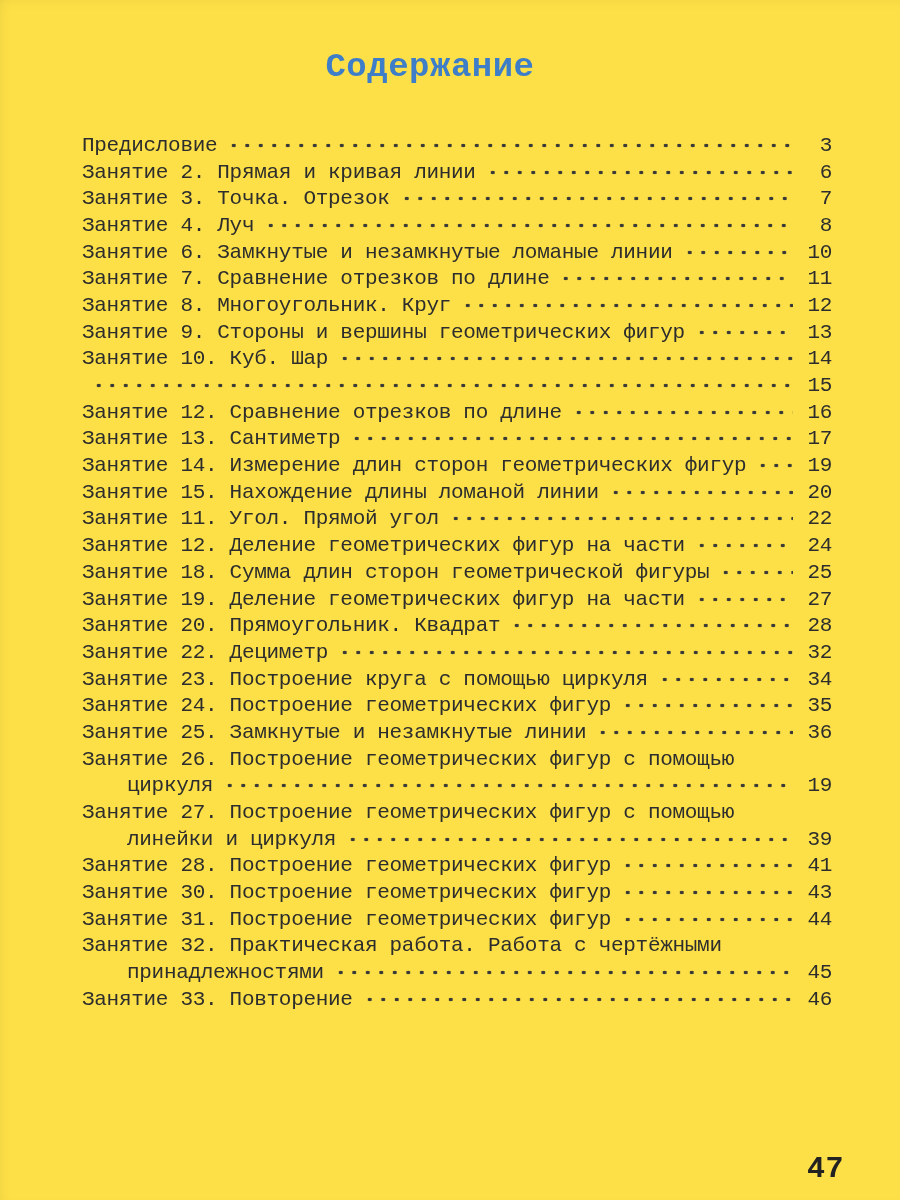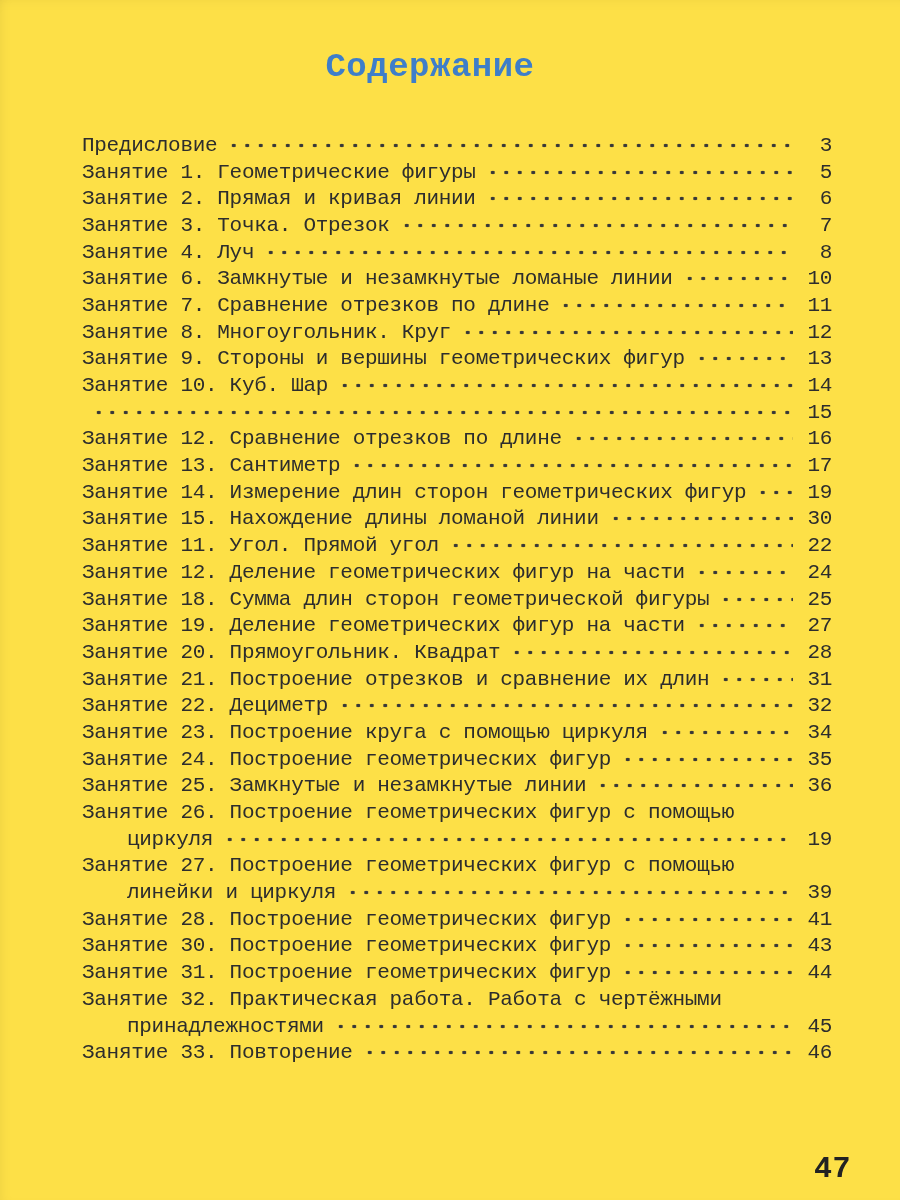--- a/index.html
+++ b/index.html
@@ -53,46 +53,41 @@
     background-repeat: repeat-x;
     background-position: 3px bottom;
   }
   .toc-page {
     flex: 0 0 auto;
     min-width: 34px;
     text-align: right;
   }
   .folio {
     position: absolute;
-    right: 57px;
+    right: 64px;
     bottom: 14px;
     font-size: 30px;
     font-weight: 700;
     color: #222222;
     letter-spacing: 0.5px;
   }
 </style>
 </head>
 <body>
 
 <div class="page">
   <h1 class="toc-title">Содержание</h1>
 
   <div class="toc-list">
       <div class="toc-row">
         <span class="toc-label">Предисловие</span>
         <span class="toc-dots"></span>
         <span class="toc-page">3</span>
       </div>
       <div class="toc-row">
-        <span class="toc-label">Занятие 1. Геометрические фигуры</span>
-        <span class="toc-dots"></span>
-        <span class="toc-page">5</span>
-      </div>
-      <div class="toc-row">
         <span class="toc-label">Занятие 2. Прямая и кривая линии</span>
         <span class="toc-dots"></span>
         <span class="toc-page">6</span>
       </div>
       <div class="toc-row">
         <span class="toc-label">Занятие 3. Точка. Отрезок</span>
         <span class="toc-dots"></span>
         <span class="toc-page">7</span>
       </div>
       <div class="toc-row">
@@ -140,21 +135,21 @@
         <span class="toc-page">17</span>
       </div>
       <div class="toc-row">
         <span class="toc-label">Занятие 14. Измерение длин сторон геометрических фигур</span>
         <span class="toc-dots"></span>
         <span class="toc-page">19</span>
       </div>
       <div class="toc-row">
         <span class="toc-label">Занятие 15. Нахождение длины ломаной линии</span>
         <span class="toc-dots"></span>
-        <span class="toc-page">30</span>
+        <span class="toc-page">20</span>
       </div>
       <div class="toc-row">
         <span class="toc-label">Занятие 11. Угол. Прямой угол</span>
         <span class="toc-dots"></span>
         <span class="toc-page">22</span>
       </div>
       <div class="toc-row">
         <span class="toc-label">Занятие 12. Деление геометрических фигур на части</span>
         <span class="toc-dots"></span>
         <span class="toc-page">24</span>
@@ -166,25 +161,20 @@
       </div>
       <div class="toc-row">
         <span class="toc-label">Занятие 19. Деление геометрических фигур на части</span>
         <span class="toc-dots"></span>
         <span class="toc-page">27</span>
       </div>
       <div class="toc-row">
         <span class="toc-label">Занятие 20. Прямоугольник. Квадрат</span>
         <span class="toc-dots"></span>
         <span class="toc-page">28</span>
-      </div>
-      <div class="toc-row">
-        <span class="toc-label">Занятие 21. Построение отрезков и сравнение их длин</span>
-        <span class="toc-dots"></span>
-        <span class="toc-page">31</span>
       </div>
       <div class="toc-row">
         <span class="toc-label">Занятие 22. Дециметр</span>
         <span class="toc-dots"></span>
         <span class="toc-page">32</span>
       </div>
       <div class="toc-row">
         <span class="toc-label">Занятие 23. Построение круга с помощью циркуля</span>
         <span class="toc-dots"></span>
         <span class="toc-page">34</span>

